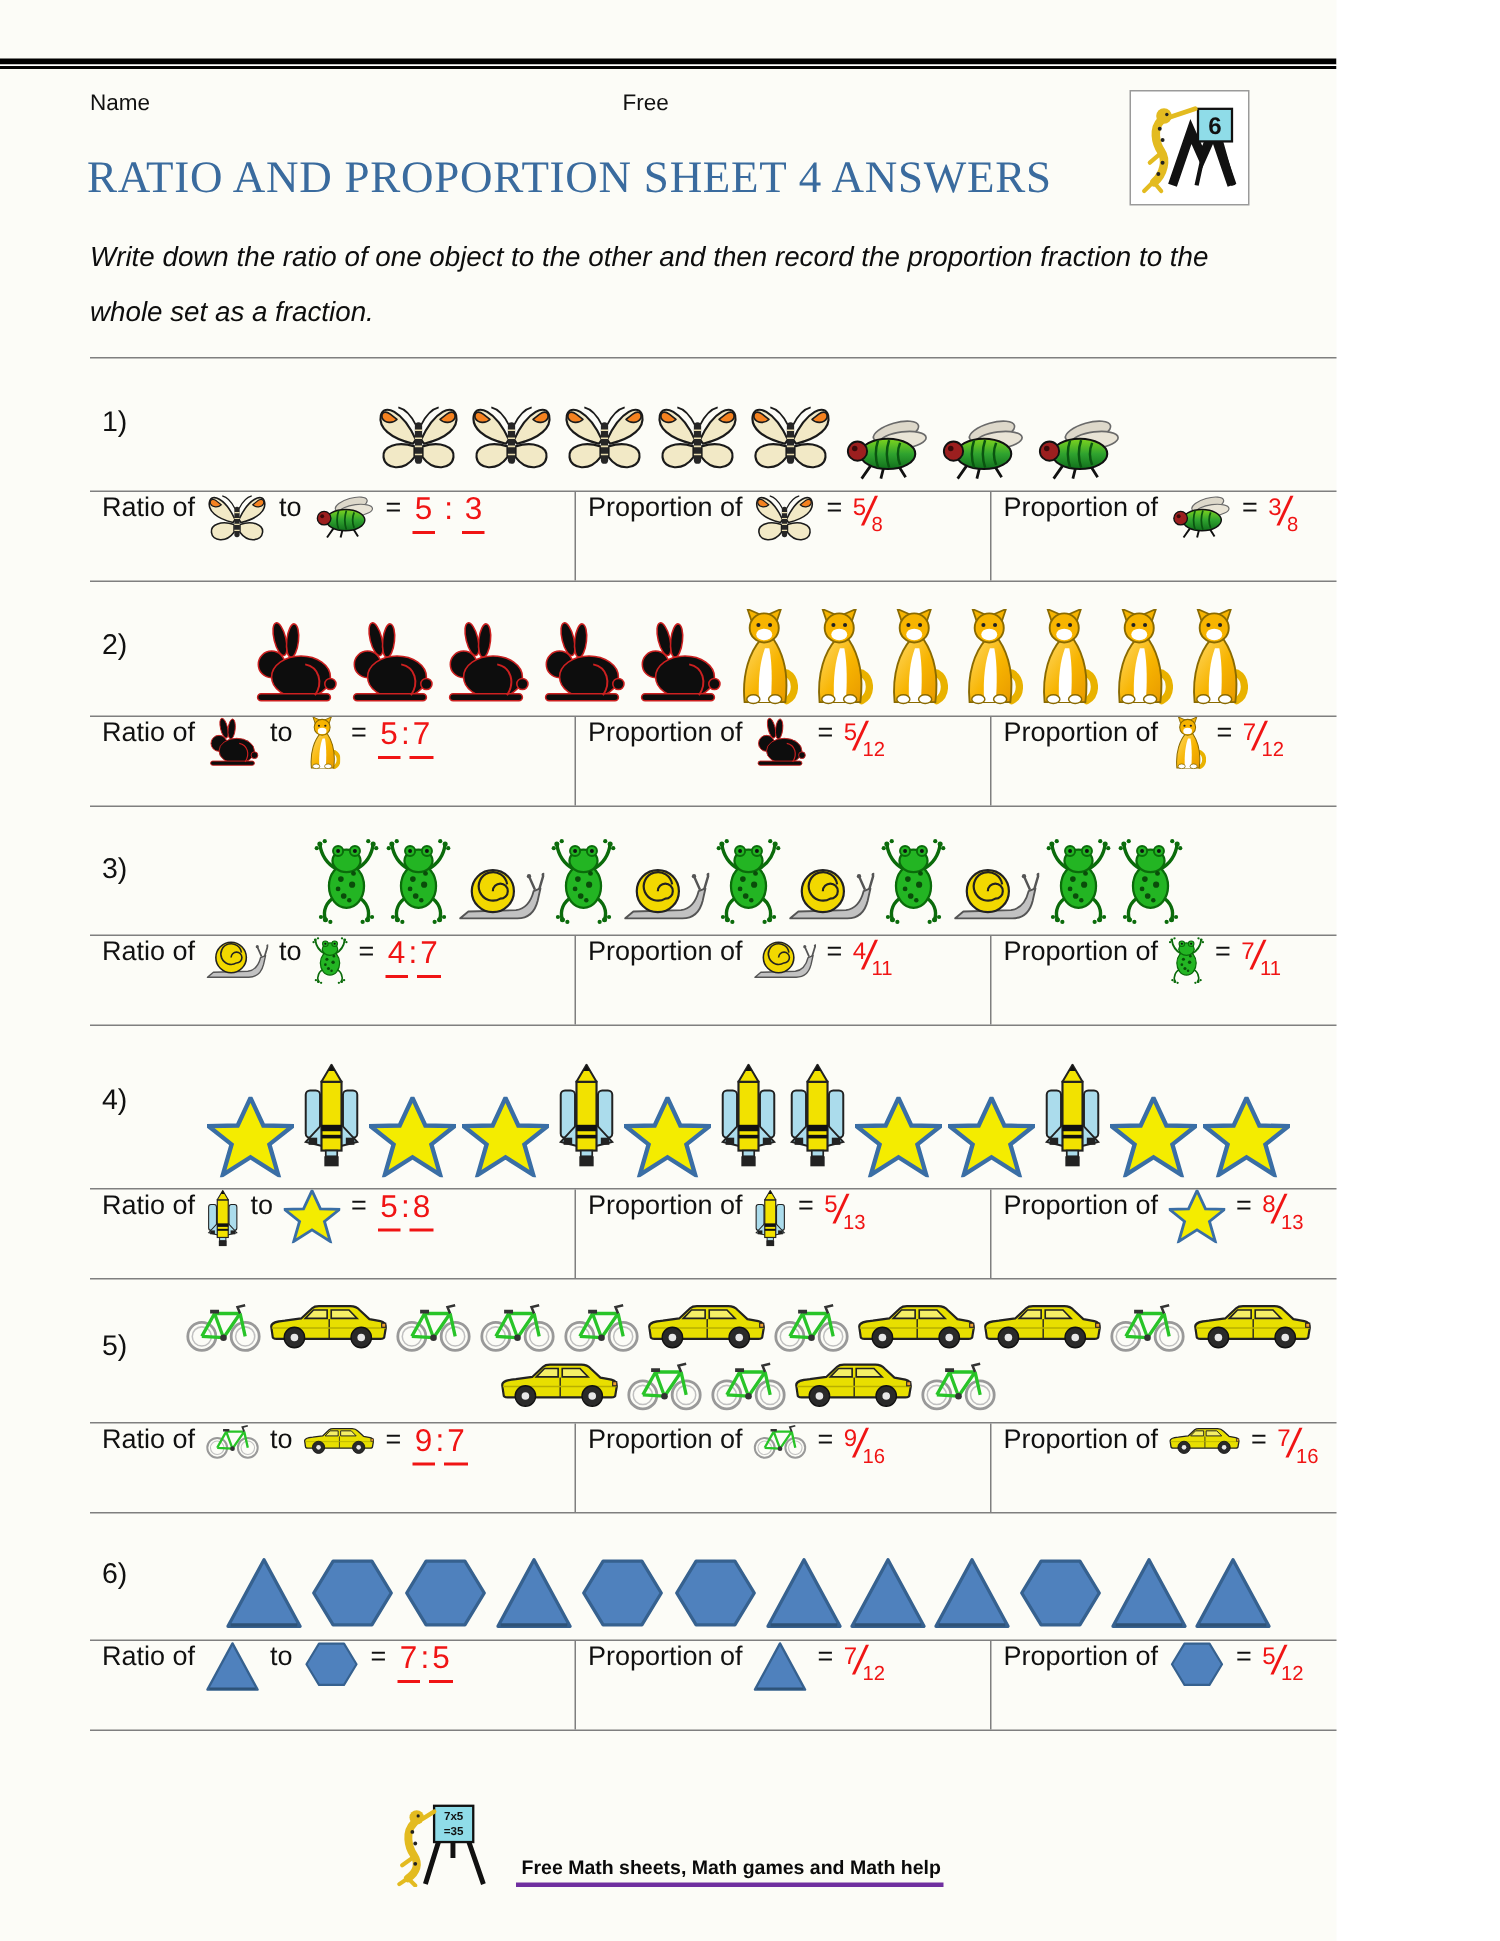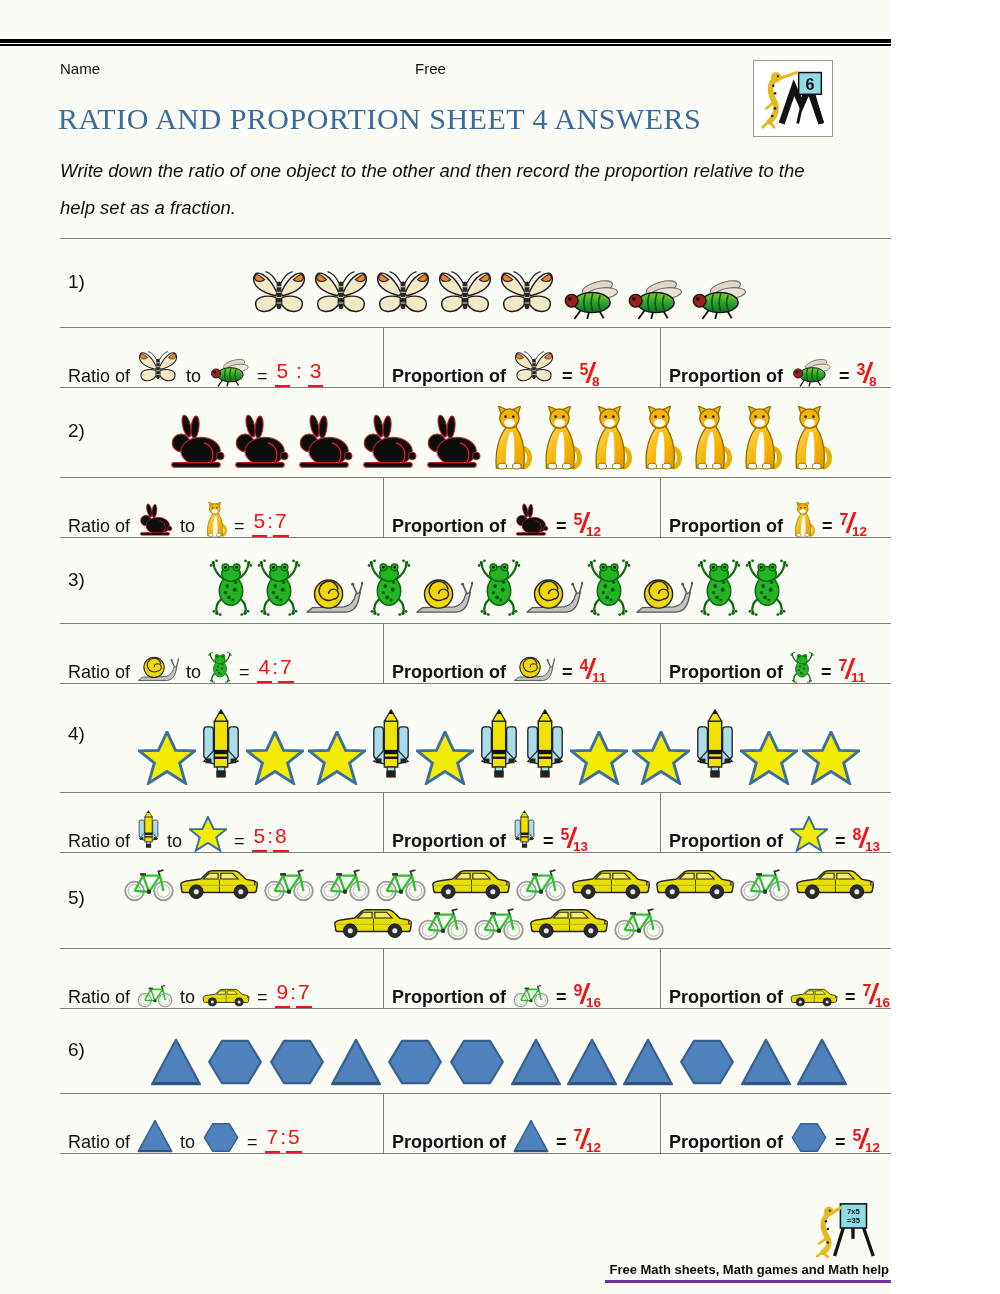--- a/index.html
+++ b/index.html
@@ -33,31 +33,31 @@
              align-items:center;padding-bottom:7px;box-sizing:border-box;}
   .q1 .q-objects{height:88px}.q2 .q-objects{height:89px}.q3 .q-objects{height:85px}
   .q4 .q-objects{height:108px}.q5 .q-objects{height:95px}.q6 .q-objects{height:84px}
   .obj-line{display:flex;align-items:flex-end;justify-content:center;gap:4px;}
   .obj-line+.obj-line{margin-top:2px;}
   .q-num{position:absolute;left:8px;top:36%;font-size:19px;}
 
   .answer-row{display:grid;grid-template-columns:323px 277px 278px;height:61px;
               border-top:1.5px solid var(--gray);border-bottom:1.5px solid var(--gray);
               box-sizing:border-box;}
-  .cell{display:flex;align-items:flex-end;gap:7px;padding-left:8px;min-width:0;}
-  .cell+.cell{border-left:1.5px solid var(--gray);font-weight:bold;}
+  .cell{display:flex;align-items:flex-start;gap:7px;padding-left:8px;min-width:0;}
+  .cell+.cell{border-left:1.5px solid var(--gray);}
   .lbl,.eq{font-size:18px;white-space:pre;}
   .ratio-val{color:var(--red);font-size:21px;display:inline-flex;align-items:baseline;white-space:pre;}
   .uv{border-bottom:2px solid;padding:0 2px 2px 2px;}
   .frac{color:var(--red);display:inline-flex;align-items:baseline;}
   .fnum{font-size:16px;position:relative;top:-7px;}
   .fslash{font-size:27px;line-height:1;margin:0 -2px;font-style:italic;}
   .fden{font-size:13.5px;position:relative;top:4px;}
 
-  .footer{margin-top:46px;display:flex;justify-content:center;align-items:flex-end;gap:4px;flex-direction:column;}
+  .footer{margin-top:46px;display:flex;justify-content:center;align-items:flex-end;gap:4px;}
   .footer-text{display:flex;flex-direction:column;}
   .tagline{font-size:13px;font-weight:bold;color:#0a0a0a;padding:0 2px 3px 4px;
            border-bottom:3.5px solid #7030a0;}
   .site{font-size:27px;font-weight:bold;letter-spacing:1px;color:#f7f7f7;
         -webkit-text-stroke:1.7px #1c1c1c;margin-top:1px;font-family:"Liberation Sans",sans-serif;}
 
   svg.row-icon,svg.cell-icon{display:block;flex:0 0 auto;}
   .sprite{position:absolute;width:0;height:0;overflow:hidden;}
 </style>
 </head>
@@ -276,21 +276,21 @@
   </div>
 
   <div class="logo-badge">
     <svg width="72" height="68">
         <use href="#i-badge"></use>
       </svg>
   </div>
 
   <div class="title">RATIO AND PROPORTION SHEET 4 ANSWERS</div>
 
-  <div class="instructions">Write down the ratio of one object to the other and then record the proportion relative to the help set as a fraction.</div>
+  <div class="instructions">Write down the ratio of one object to the other and then record the proportion fraction to the whole set as a fraction.</div>
 
   <div class="content">
     <hr class="toprule">
     <div id="questions">
         <div class="question q1">
           <div class="q-objects">
             <span class="q-num">1)</span>
             <div class="obj-line">
               <svg width="58" height="52" class="row-icon">
                 <use href="#i-butterfly"></use>

